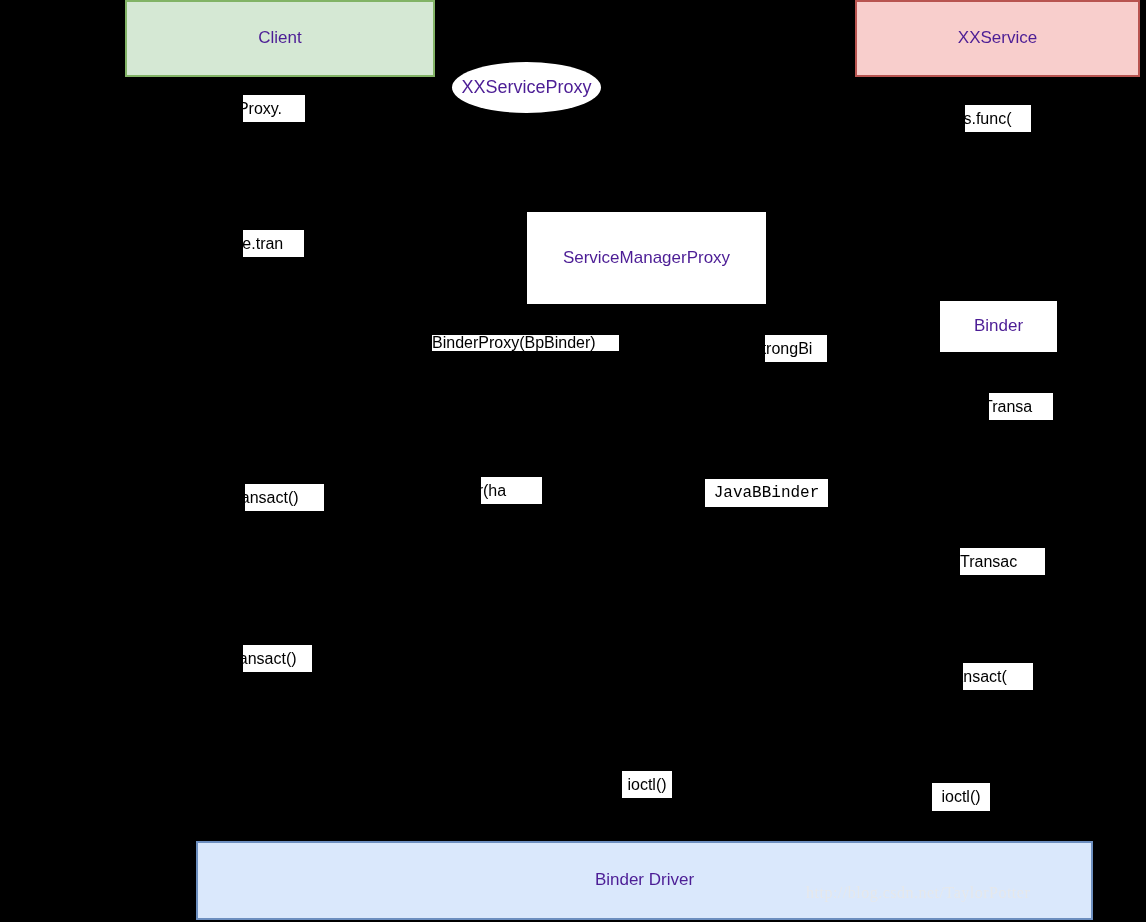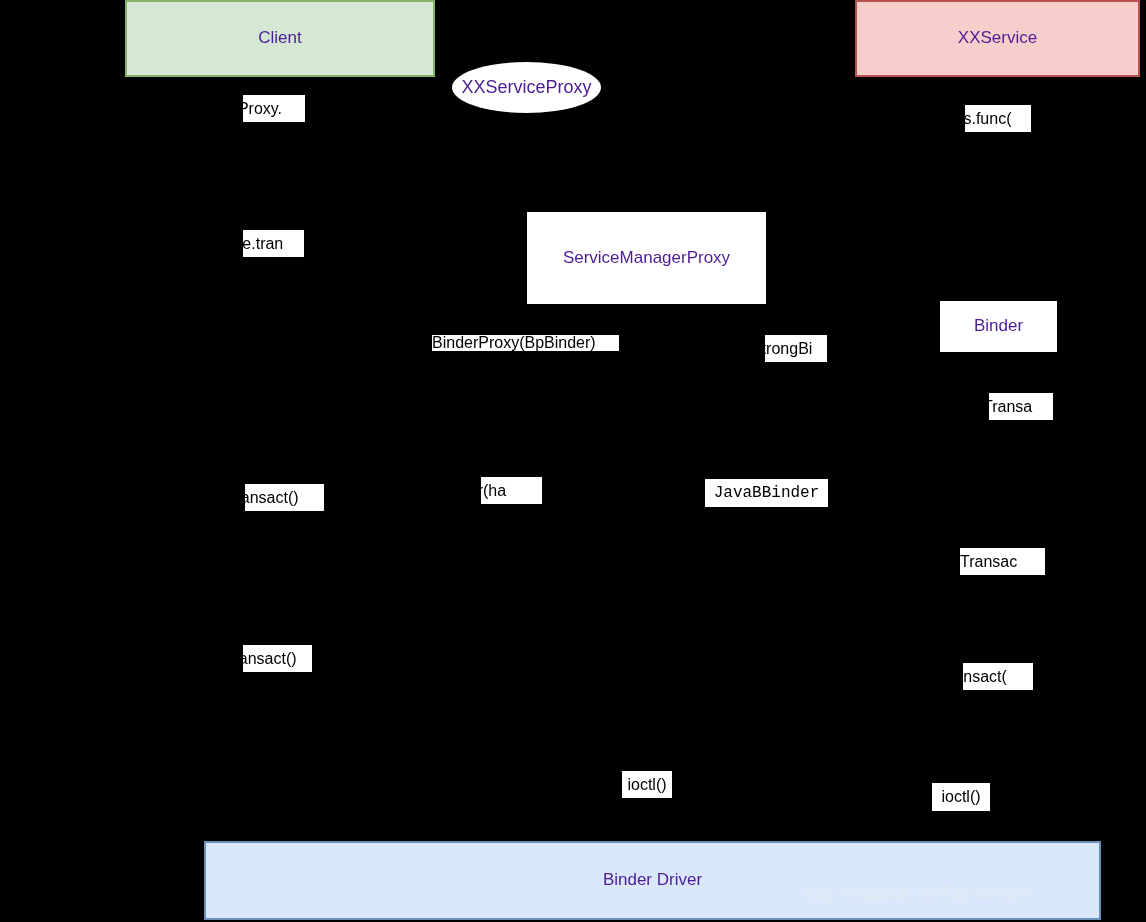--- a/index.html
+++ b/index.html
@@ -51,21 +51,21 @@
   .node-binder {
     left: 940px; top: 301px; width: 117px; height: 51px;
     background: #ffffff;
   }
   .node-servicemanager {
     left: 525px; top: 593px; width: 242px; height: 95px;
     background: #fff2cc;
     border: 2px solid #d6b656;
   }
   .node-binderdriver {
-    left: 204px; top: 841px; width: 897px; height: 79px;
+    left: 196px; top: 841px; width: 897px; height: 79px;
     background: #dae8fc;
     border: 2px solid #6c8ebf;
   }
   
   .label {
     position: absolute;
     box-sizing: border-box;
     background: #ffffff;
     color: #000000;
     font-size: 16px;

